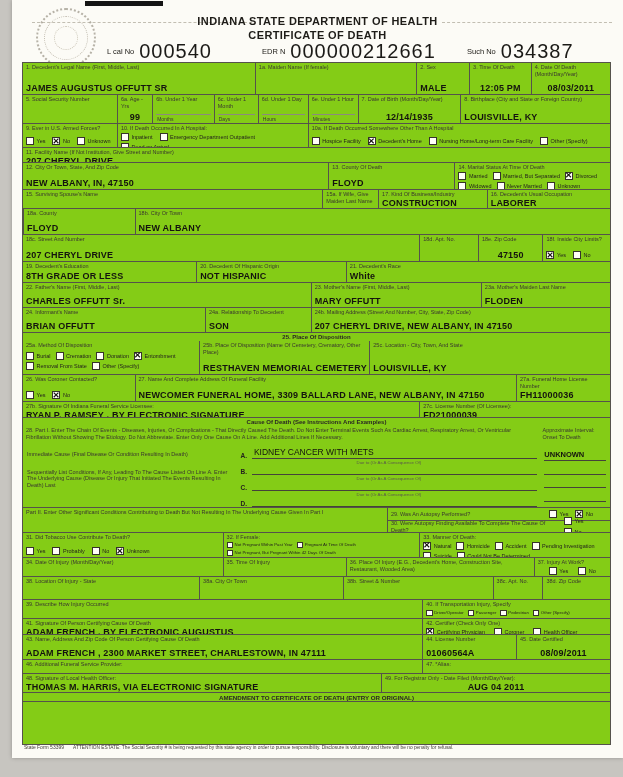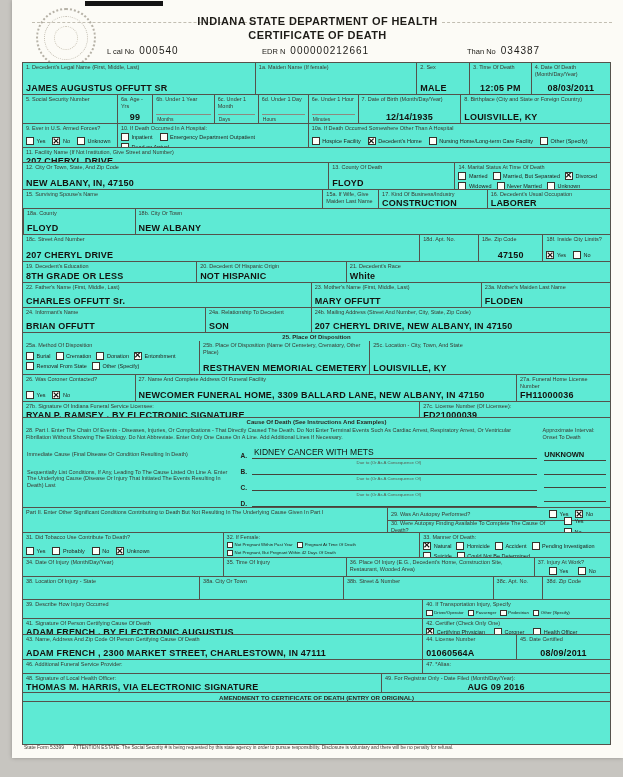--- a/index.html
+++ b/index.html
@@ -7,22 +7,22 @@
   .page{position:absolute;left:12px;top:0;width:611px;height:758px;background:#fcfbf6;box-shadow:0 0 4px rgba(0,0,0,.25)}
   .redaction{position:absolute;left:73px;top:1px;width:78px;height:5px;background:#141414}
   .scanline{position:absolute;border-top:1px dashed #c2beb2;height:0}
   .seal{position:absolute;left:24px;top:8px;width:56px;height:56px;border-radius:50%;border:2px dotted #aba69a;opacity:.85}
   .seal::after{content:"";position:absolute;inset:6px;border-radius:50%;border:1px dotted #b8b2a4}
   .seal::before{content:"";position:absolute;inset:16px;border-radius:50%;border:1px dotted #c4beae}
   .t1{position:absolute;left:0;right:0;top:15px;text-align:center;font-weight:bold;font-size:11px;letter-spacing:.4px;color:#1e1c18}
   .t2{position:absolute;left:0;right:0;top:29px;text-align:center;font-weight:bold;font-size:11px;letter-spacing:.4px;color:#1e1c18}
   .numgrp{position:absolute;top:44px;display:flex;align-items:flex-end;gap:5px}
   .numlbl{font-size:7.5px;font-weight:normal;color:#23211c;padding-bottom:2px}
-  .numval{font-size:10px;color:#1b1a17;letter-spacing:1px;line-height:14px}
-  .form{position:absolute;left:10px;top:62px;width:589px;border:1px solid #55524b;background:#5eead4;box-sizing:border-box}
+  .numval{font-size:20px;color:#1b1a17;letter-spacing:1px;line-height:14px}
+  .form{position:absolute;left:10px;top:62px;width:589px;border:1px solid #55524b;background:#84cc16;box-sizing:border-box}
   .row{display:flex;border-bottom:1px solid #55524b;box-sizing:border-box}
   .row.nb{border-bottom:none}
   .c{box-sizing:border-box;border-left:1px solid #55524b;padding:1px 3px;display:flex;flex-direction:column;overflow:hidden;position:relative}
   .c.first{border-left:none}
   .l{font-size:5.5px;line-height:6.5px;color:#3a372f}
   .v{font-size:9px;line-height:10px;font-weight:bold;color:#14130f;letter-spacing:.2px;margin-top:auto;white-space:nowrap}
   .ctr{text-align:center}
   .sub{border-top:1px solid #8d897f;font-size:5px;color:#3a372f;margin-top:auto;padding:1px 0 0 1px}
   .cbrow{display:flex;flex-wrap:wrap;column-gap:7px;row-gap:2.5px;margin-top:auto;padding:1px 0;align-content:flex-end}
   .cbi{display:inline-flex;align-items:center;gap:2.5px;font-size:5.5px;color:#24221d;white-space:nowrap}
@@ -61,21 +61,21 @@
 
   <div class="numgrp" style="left:95px">
     <span class="numlbl">L cal No</span>
     <span class="numval">000540</span>
   </div>
   <div class="numgrp" style="left:250px">
     <span class="numlbl">EDR N</span>
     <span class="numval">000000212661</span>
   </div>
   <div class="numgrp" style="left:455px">
-    <span class="numlbl">Than No</span>
+    <span class="numlbl">Such No</span>
     <span class="numval">034387</span>
   </div>
 
   <div class="form">
 
     <div class="row" style="height:32px">
       <div class="c first" style="width:39.5%">
         <span class="l">1. Decedent's Legal Name  (First, Middle, Last)</span>
         <span class="v">JAMES AUGUSTUS OFFUTT SR</span>
       </div>
@@ -709,21 +709,21 @@
       </div>
     </div>
 
     <div class="row" style="height:19px">
       <div class="c first" style="width:61%">
         <span class="l">48. Signature of Local Health Officer:</span>
         <span class="v">THOMAS M. HARRIS, VIA ELECTRONIC SIGNATURE</span>
       </div>
       <div class="c" style="width:39%">
         <span class="l">49. For Registrar Only  - Date Filed  (Month/Day/Year):</span>
-        <span class="v ctr">AUG 09 2016</span>
+        <span class="v ctr">AUG 04 2011</span>
       </div>
     </div>
 
     <div class="row" style="height:9px">
       <div class="c first minihdr" style="width:100%;font-size:6.2px">AMENDMENT TO CERTIFICATE OF DEATH (ENTRY OR ORIGINAL)</div>
     </div>
 
     <div class="row nb" style="height:42px">
       <div class="c first" style="width:100%"></div>
     </div>

